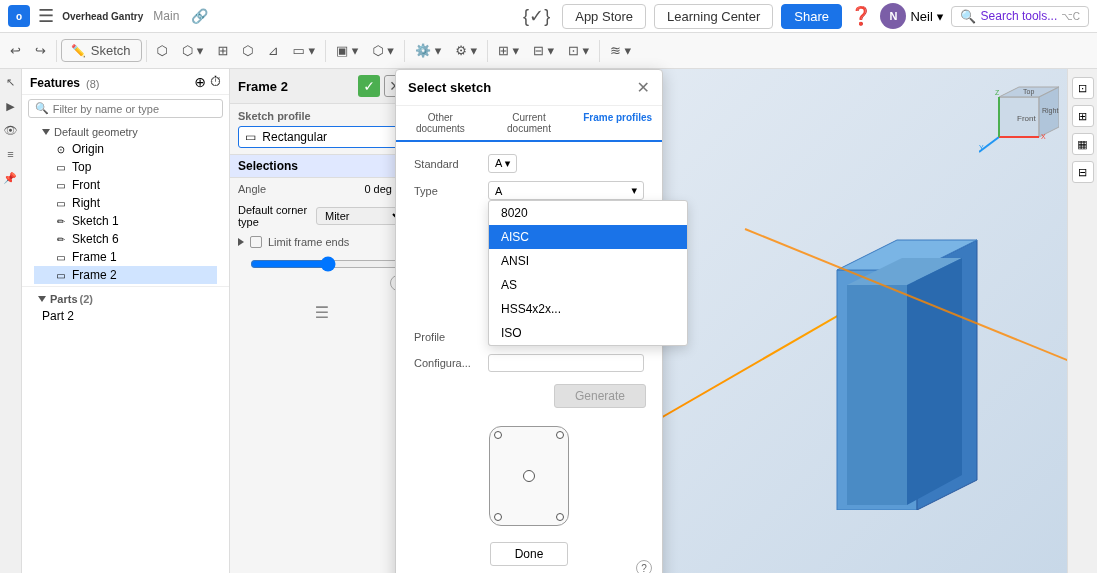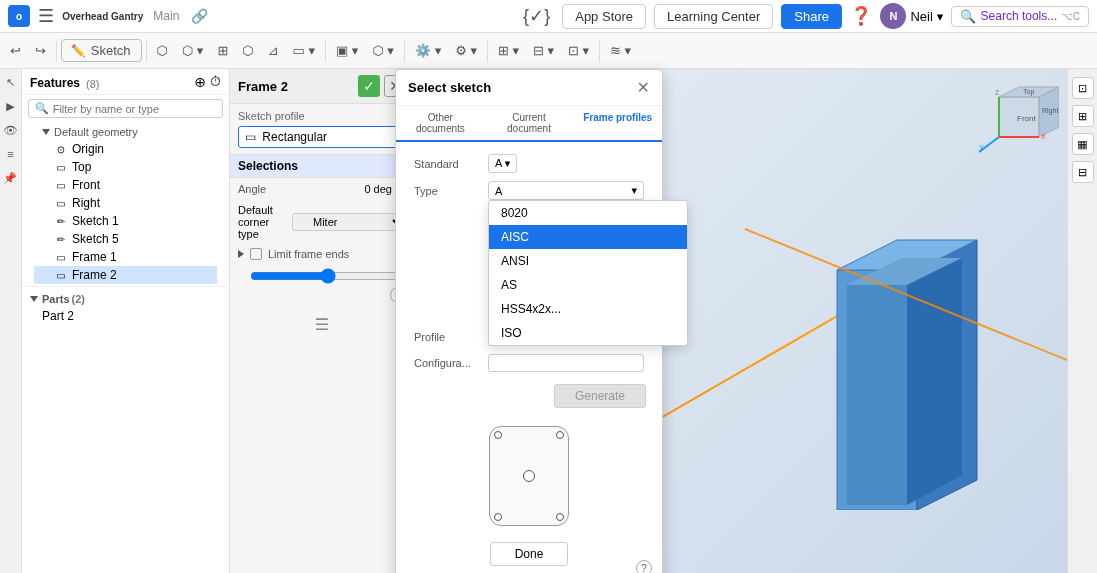--- a/index.html
+++ b/index.html
@@ -44,30 +44,30 @@
     .features-panel { width: 208px; background: #fff; border-right: 1px solid #ddd; display: flex; flex-direction: column; font-size: 12px; overflow-y: auto; }
     .features-header { display: flex; align-items: flex-end; padding: 4px 8px; border-bottom: 1px solid #eee; gap: 4px; }
     .features-filter { display: flex; align-items: center; border: 1px solid #ccc; border-radius: 3px; padding: 2px 6px; margin: 4px 6px; gap: 4px; }
     .features-filter input { border: none; outline: none; font-size: 11px; width: 100%; }
     .features-section { padding: 2px 12px; }
     .features-section-title { display: flex; align-items: center; padding: 2px 8px; font-size: 11px; color: #555; cursor: pointer; }
     .feature-item { display: flex; align-items: center; padding: 2px 8px 2px 20px; cursor: pointer; gap: 4px; font-size: 12px; }
     .feature-item.selected { background: #d0e4ff; }
     .feature-item .feat-icon { width: 14px; height: 14px; display: flex; align-items: center; justify-content: center; font-size: 10px; }
     .parts-section { border-top: 1px solid #eee; padding: 4px 0; }
-    .parts-header { display: flex; align-items: center; padding: 2px 8px; font-size: 11px; color: #555; font-weight: 600; cursor: pointer; }
+    .parts-header { display: flex; align-items: center; padding: 2px 16px; font-size: 11px; color: #555; font-weight: 600; cursor: pointer; }
 
     
     .frame-panel { width: 185px; background: #f5f5f5; border-right: 1px solid #ddd; display: flex; flex-direction: column; font-size: 12px; }
     .frame-panel-header { display: flex; align-items: center; padding: 6px 8px; background: #eee; border-bottom: 1px solid #ddd; gap: 4px; }
     .frame-panel-title { font-weight: 700; font-size: 13px; flex: 1; }
     .fp-ok-btn { width: 22px; height: 22px; background: #4CAF50; border-radius: 3px; display: flex; align-items: center; justify-content: center; color: #fff; cursor: pointer; font-size: 14px; }
     .fp-cancel-btn { width: 22px; height: 22px; border: 1px solid #999; border-radius: 3px; display: flex; align-items: center; justify-content: center; cursor: pointer; font-size: 14px; color: #555; }
     .fp-section { padding: 6px 8px; border-bottom: 1px solid #ddd; }
-    .fp-label { font-size: 11px; color: #666; margin-bottom: 4px; }
+    .fp-label { font-size: 11px; color: #666; margin-bottom: 4px; font-weight: bold; }
     .fp-input { width: 100%; padding: 3px 6px; border: 1px solid #1a73e8; border-radius: 3px; background: #fff; font-size: 12px; display: flex; align-items: center; gap: 6px; }
     .fp-selections { padding: 4px 8px; background: #e0e8ff; border-bottom: 1px solid #ddd; font-weight: 600; font-size: 12px; }
     .fp-row { display: flex; align-items: center; padding: 4px 8px; gap: 4px; }
     .fp-row-label { font-size: 11px; color: #555; flex: 1; }
     .fp-row-val { font-size: 11px; }
     .fp-corner-row { display: flex; align-items: center; padding: 4px 8px; gap: 4px; font-size: 11px; }
     .fp-overrides { padding: 4px 8px; }
     .fp-overrides-row { display: flex; align-items: center; gap: 6px; font-size: 11px; color: #555; }
     .fp-slider-row { padding: 4px 8px 4px 20px; }
     .fp-slider { width: 100%; }
@@ -229,21 +229,21 @@
       <div class="feature-item">
         <span class="feat-icon">▭</span>
         <span>Right</span>
       </div>
       <div class="feature-item">
         <span class="feat-icon">✏</span>
         <span>Sketch 1</span>
       </div>
       <div class="feature-item">
         <span class="feat-icon">✏</span>
-        <span>Sketch 5</span>
+        <span>Sketch 6</span>
       </div>
       <div class="feature-item">
         <span class="feat-icon">▭</span>
         <span>Frame 1</span>
       </div>
       <div class="feature-item selected">
         <span class="feat-icon">▭</span>
         <span>Frame 2</span>
       </div>
     </div>
@@ -273,21 +273,21 @@
       </div>
     </div>
     <div class="fp-selections">Selections</div>
     <div class="fp-row">
       <span class="fp-row-label">Angle</span>
       <span class="fp-row-val">0 deg</span>
       <span style="font-size:12px;color:#555;cursor:pointer;">✏</span>
     </div>
     <div class="fp-corner-row">
       <span>Default corner type</span>
-      <select style="font-size:11px;border:1px solid #ccc;border-radius:3px;padding:1px 16px;">
+      <select style="font-size:11px;border:1px solid #ccc;border-radius:3px;padding:1px 4px;">
         <option>Miter</option>
         <option>Butt</option>
         <option>Coped Miter</option>
       </select>
     </div>
     <div class="fp-overrides">
       <div class="fp-overrides-row">
         <span class="triangle-right" style="font-size:9px;"></span>
         <div class="checkbox-custom"></div>
         <span>Limit frame ends</span>

